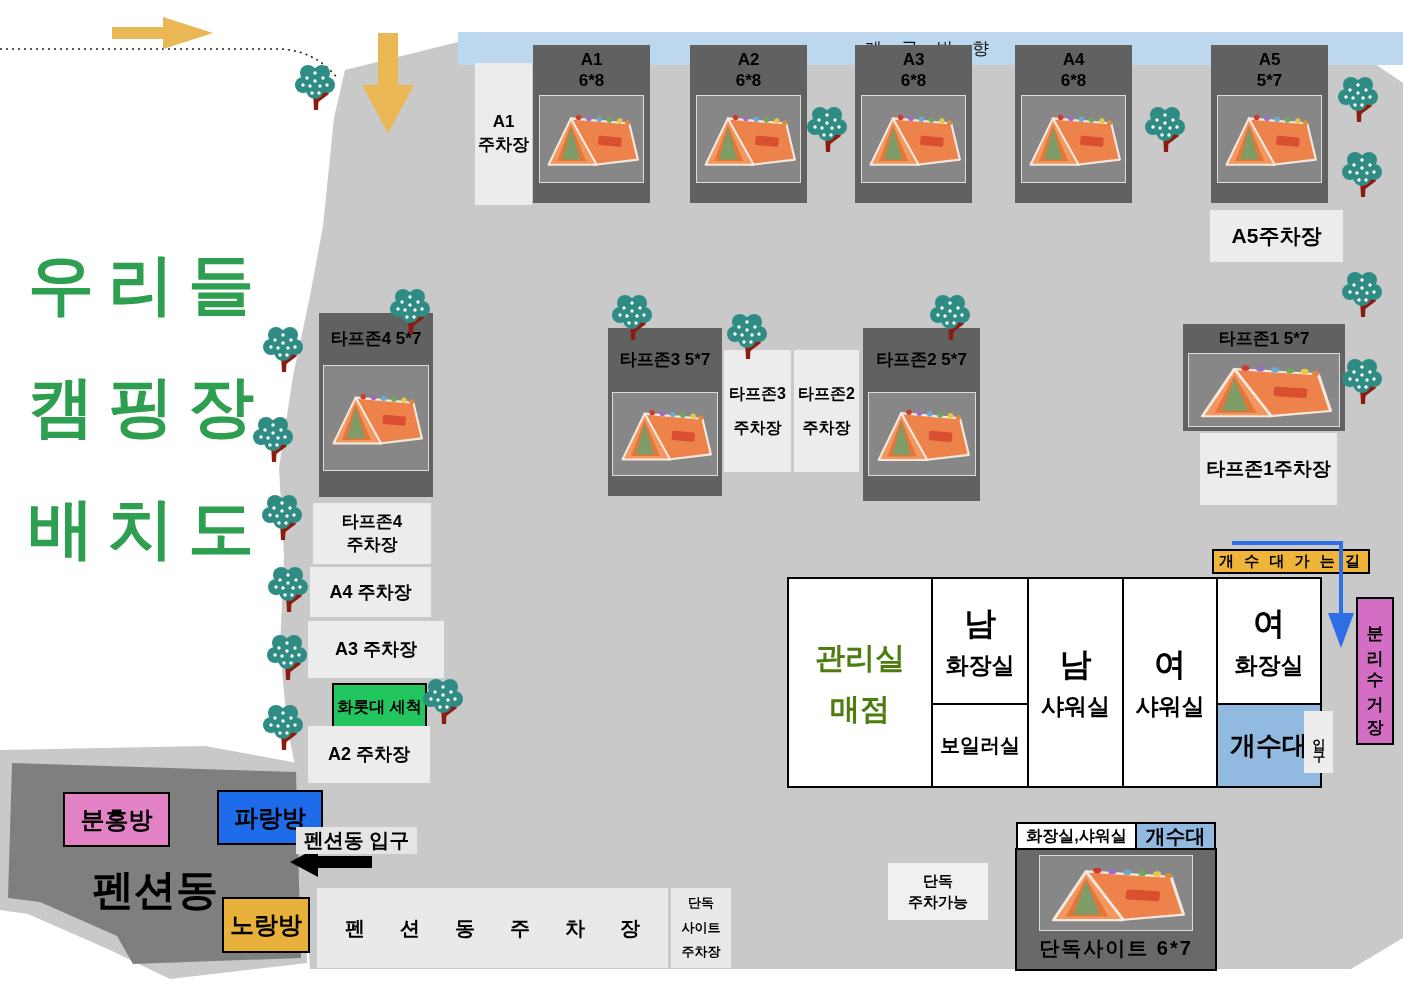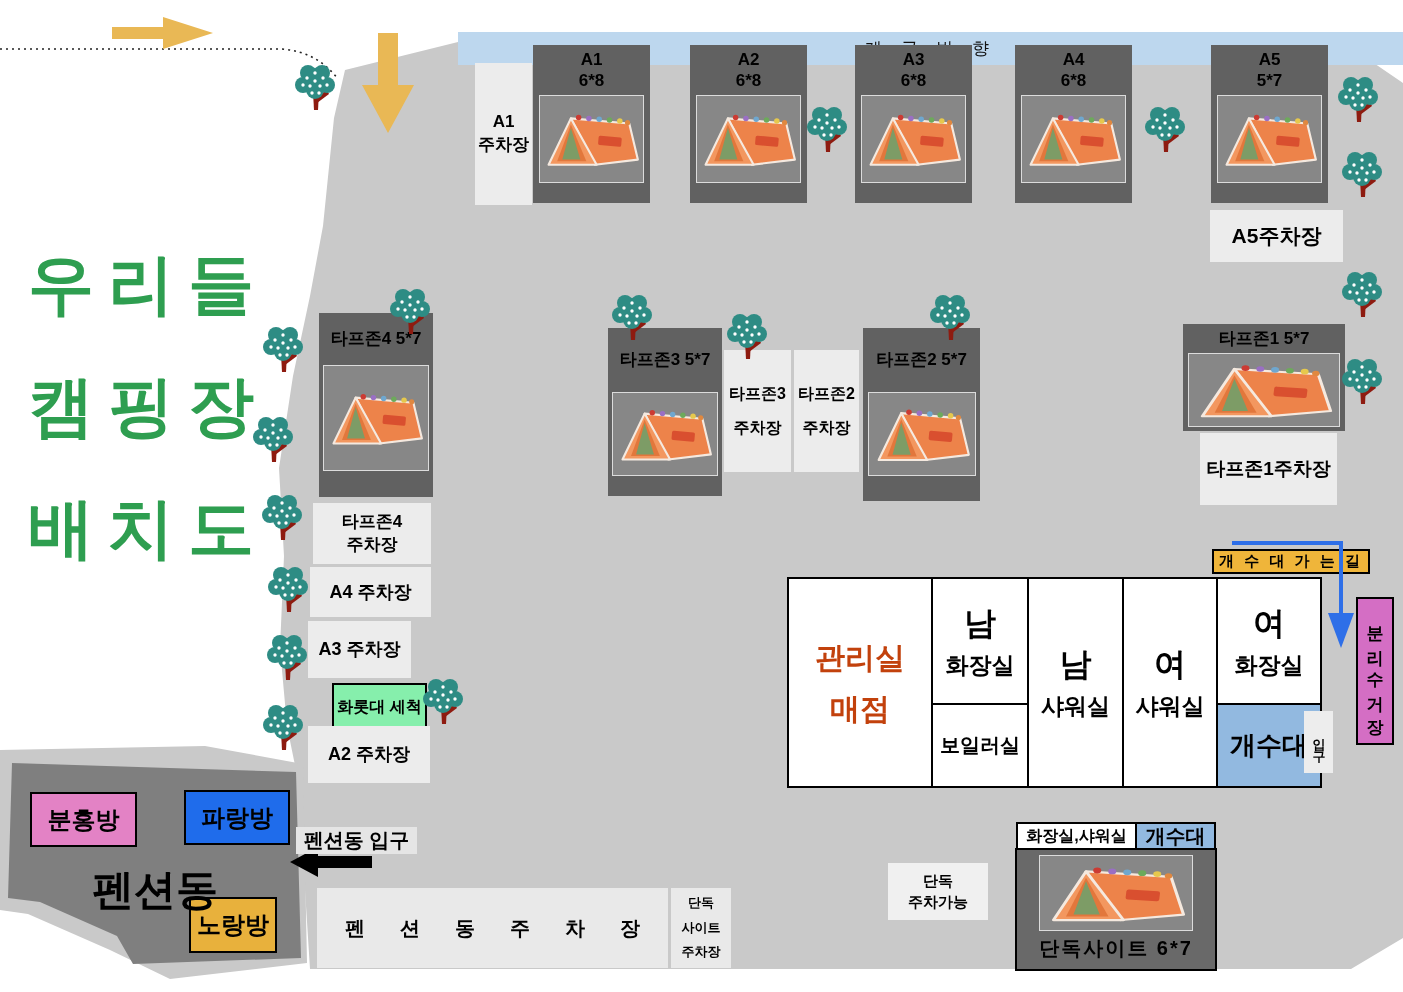--- a/index.html
+++ b/index.html
@@ -28,35 +28,35 @@
   .tarp-label{font-weight:bold;font-size:17px;}
   .vert{writing-mode:vertical-rl;text-orientation:upright;}
   .tree{position:absolute;z-index:25;}
 
   #banner{position:absolute;left:458px;top:10px;width:945px;height:33px;background:#bdd7ee;
         display:flex;align-items:center;justify-content:center;font-size:17px;color:#111;
         letter-spacing:7px;z-index:10;}
   #title{position:absolute;left:28px;top:223px;z-index:10;color:#2e9e50;font-weight:bold;}
   #title div{font-size:66px;letter-spacing:14px;line-height:1.85;}
 
-  #office-box{color:#c2410c;font-size:30px;line-height:1.7;}
+  #office-box{color:#4d7c0f;font-size:30px;line-height:1.7;}
   #sink-box{background:#92b9e0;font-size:26px;}
   #recycle-box{position:absolute;background:#d46ec4;border:2px solid #000;z-index:10;
         display:flex;align-items:center;justify-content:center;font-weight:bold;font-size:17px;
         box-sizing:border-box;}
   #sinkpath-box{position:absolute;background:#efb53a;border:2px solid #000;z-index:10;
         display:flex;align-items:center;justify-content:center;font-weight:bold;font-size:15px;
         letter-spacing:3px;box-sizing:border-box;}
   #firepit-box{position:absolute;background:#92b9e0;border:2px solid #000;z-index:10;
         display:flex;align-items:center;justify-content:center;font-weight:bold;font-size:16px;
         box-sizing:border-box;}
   #entrance-tag{position:absolute;background:#ededed;z-index:12;display:flex;align-items:center;
         justify-content:center;font-weight:bold;font-size:13px;}
   .room{position:absolute;border:2px solid #000;z-index:10;display:flex;align-items:center;
-        justify-content:center;font-weight:bold;font-size:24px;box-sizing:border-box;}
+        justify-content:center;font-weight:bold;font-size:24px;box-sizing:border-box;margin-left:33px;}
   #pension-name{position:absolute;z-index:10;font-weight:bold;font-size:42px;color:#000;margin-top:14px;}
   #strip{position:absolute;background:#e9e9e9;z-index:10;display:flex;align-items:center;
         justify-content:space-between;padding:0 28px;box-sizing:border-box;font-weight:bold;font-size:20px;}
   #soloP{position:absolute;background:#e9e9e9;z-index:10;display:flex;flex-direction:column;
         align-items:center;justify-content:center;font-weight:bold;font-size:13px;line-height:1.9;}
   #solo-card{position:absolute;background:#696969;border:2px solid #000;z-index:10;
         display:flex;flex-direction:column;align-items:center;box-sizing:border-box;}
   #solo-label{font-weight:bold;font-size:20px;color:#000;margin-top:4px;letter-spacing:2px;}
   .solo-hdr{position:absolute;border:2px solid #000;z-index:11;display:flex;align-items:center;
         justify-content:center;font-weight:bold;box-sizing:border-box;}
@@ -194,22 +194,22 @@
       <svg width="102" height="90" viewBox="0 0 120 80">
           <use href="#tent"></use>
         </svg>
     </div>
   </div>
   <div class="wbox" style="left:313px;top:503px;width:118px;height:61px;font-size:17px">
     <span>타프존4</span>
     <span>주차장</span>
   </div>
   <div class="wbox" style="left:310px;top:567px;width:121px;height:50px;font-size:18px">A4 주차장</div>
-  <div class="wbox" style="left:308px;top:621px;width:103px;height:57px;font-size:18px">A3 주차장</div>
-  <div id="firepit-box" style="left: 332px; top: 683px; width: 95px; height: 48px; background: #86efac;">화롯대 세척</div>
+  <div class="wbox" style="left:308px;top:621px;width:136px;height:57px;font-size:18px">A3 주차장</div>
+  <div id="firepit-box" style="left: 332px; top: 683px; width: 95px; height: 48px; background: #22c55e;">화롯대 세척</div>
   <div class="wbox" style="left:308px;top:726px;width:122px;height:57px;font-size:18px">A2 주차장</div>
 
   <div class="card" style="left:608px;top:328px;width:114px;height:168px">
     <div class="hdr" style="height:64px">
         <span class="tarp-label">타프존3 5*7</span>
       </div>
     <div class="photo" style="width:104px;height:82px">
       <svg width="102" height="78" viewBox="0 0 120 80">
           <use href="#tent"></use>
         </svg>

